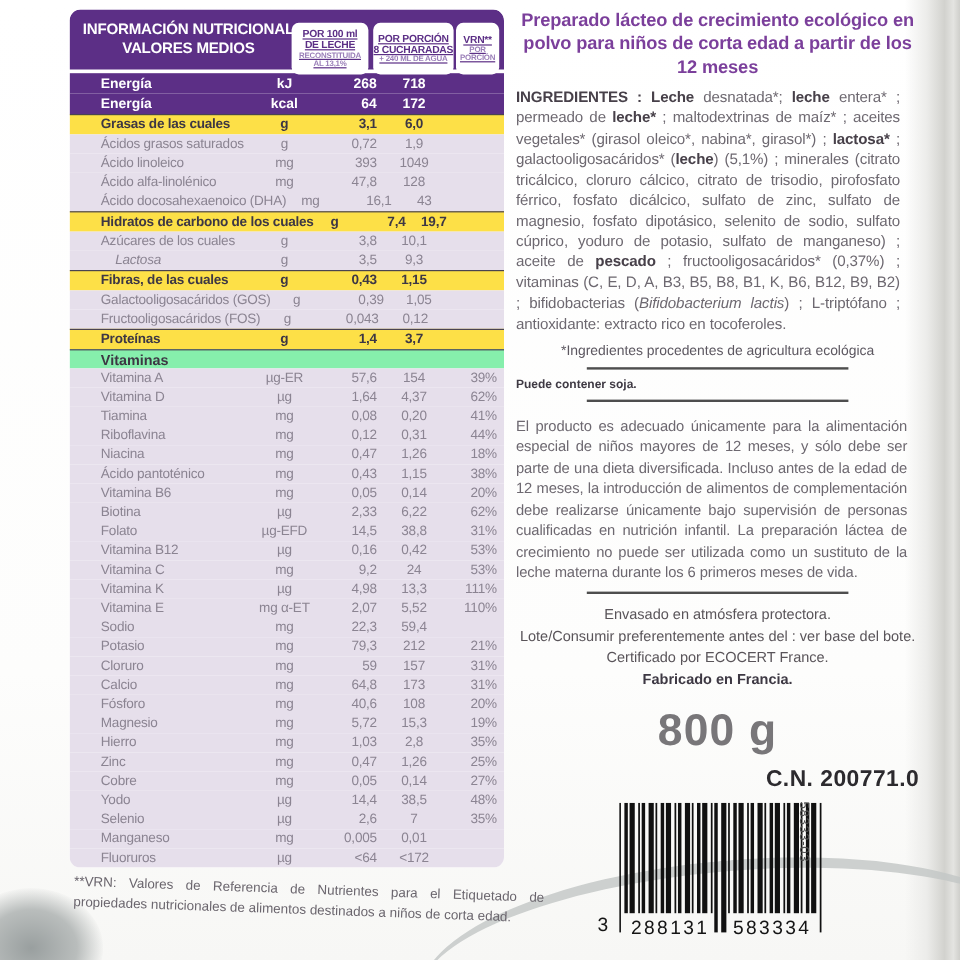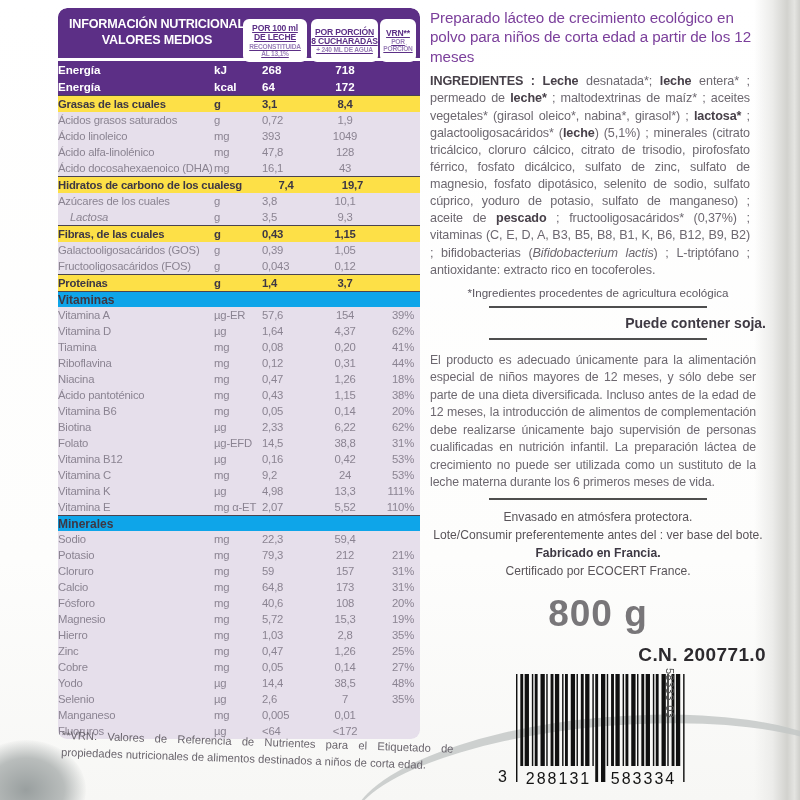--- a/index.html
+++ b/index.html
@@ -28,45 +28,45 @@
   .nt-title{position:absolute;left:8px;top:8px;width:182px;text-align:center;color:#fff;font-weight:bold;
     font-size:12.6px;line-height:1.3;letter-spacing:-.2px;}
   .nt-tab{position:absolute;top:11px;height:43px;background:#fff;border-radius:6px;color:var(--purple);
     text-align:center;display:flex;flex-direction:column;justify-content:center;line-height:1.08;text-decoration:underline;}
   .tab1{right:113px;width:64px;}
   .tab2{right:42px;width:67px;}
   .tab3{right:4px;width:36px;}
   .tb{font-weight:bold;font-size:8.6px;letter-spacing:-.2px;}
   .ts{font-size:6.6px;color:#9a7fb8;font-weight:bold;letter-spacing:-.2px;}
   .nt-gap{height:3px;background:#fff;}
-  .row{display:flex;align-items:center;height:16px;padding:0 6px 0 0;box-sizing:border-box;}
+  .row{display:flex;align-items:center;height:16px;padding:0 6px 0 26px;box-sizing:border-box;}
   .r-energy{background:var(--purple);color:#fff;font-weight:bold;font-size:11.6px;height:17px;}
   .r-bold{font-weight:bold;color:var(--boldtext);font-size:11.3px;letter-spacing:-.2px;border-top:1.5px solid #4a4450;height:17px;background:#fde047;}
-  .r-section{font-weight:bold;color:var(--boldtext);font-size:12px;border-top:1.5px solid #4a4450;height:16px;background:#0ea5e9;}
+  .r-section{font-weight:bold;color:var(--boldtext);font-size:12px;border-top:1.5px solid #4a4450;height:16px;background:#86efac;}
   .r-sub,.r-subi{background:var(--lavender);color:var(--subtext);font-size:11.3px;letter-spacing:-.2px;}
   .r-subi .c-label{font-style:italic;padding-left:12px;}
   .c{display:block;}
   .c-label{flex:1;white-space:nowrap;overflow:visible;}
-  .c-unit{width:46px;text-align:left;padding-right:2px;white-space:nowrap;}
-  .c-v100{width:52px;text-align:left;}
+  .c-unit{width:46px;text-align:center;padding-right:2px;white-space:nowrap;}
+  .c-v100{width:52px;text-align:right;}
   .c-vpor{width:62px;text-align:center;}
   .c-vrn{width:38px;text-align:right;}
 
   .footnote{position:absolute;left:62px;top:727px;width:392px;font-size:11.2px;color:#6a656d;
     line-height:1.5;transform:rotate(2deg);transform-origin:left top;text-align:justify;}
 
   
   .right-col{position:absolute;left:430px;top:8px;width:336px;}
-  .product-title{margin:0;color:var(--titlepurple);font-size:15.2px;font-weight:normal;line-height:1.28;letter-spacing:-.1px;}
+  .product-title{margin:0;color:var(--titlepurple);font-size:15.2px;font-weight:bold;line-height:1.28;letter-spacing:-.1px;text-align:center;}
   .ingredients{margin:7px 16px 0 0;font-size:12.6px;line-height:1.36;color:var(--bodygray);text-align:justify;letter-spacing:-.1px;}
   .ingredients .bseg{font-weight:bold;color:#474049;}
   .ingredients .iseg{font-style:italic;}
   .organic{margin:7px 0 0 0;font-size:11.6px;color:#5c5760;text-align:center;}
   .rule{width:218px;border-top:2px solid #4e4e4e;margin:7px auto 0 auto;}
-  .soy{margin:7px 0 0 0;font-size:14px;font-weight:bold;color:#3f3a44;text-align:right;}
+  .soy{margin:7px 0 0 0;font-size:10px;font-weight:bold;color:#3f3a44;text-align:left;}
   .advisory{margin:12px 10px 0 0;font-size:12.3px;line-height:1.42;color:var(--bodygray);text-align:justify;letter-spacing:-.1px;}
   .pack{margin:1px 0 0 0;font-size:12.1px;color:#595459;text-align:center;line-height:1.4;}
   .pack.first{margin-top:9px;}
   .pack.bold{font-weight:bold;color:#3d3843;}
   .weight{margin-top:13px;text-align:center;font-size:37px;font-weight:bold;color:#787679;letter-spacing:1px;}
   .cn{margin-top:9px;text-align:right;font-size:19px;font-weight:600;color:#2c2a2e;letter-spacing:.4px;}
 
   .barcode-wrap{position:relative;width:204px;margin:8px auto 0 auto;height:114px;}
   .bc-first{position:absolute;left:2px;bottom:2px;font-size:16px;color:#141414;}
   .bc-svg{position:absolute;left:20px;top:0;}
@@ -120,21 +120,21 @@
           <span class="c c-label">Energía</span>
           <span class="c c-unit">kcal</span>
           <span class="c c-v100">64</span>
           <span class="c c-vpor">172</span>
           <span class="c c-vrn"></span>
         </div>
         <div class="row r-bold">
           <span class="c c-label">Grasas de las cuales</span>
           <span class="c c-unit">g</span>
           <span class="c c-v100">3,1</span>
-          <span class="c c-vpor">8,4</span>
+          <span class="c c-vpor">6,0</span>
           <span class="c c-vrn"></span>
         </div>
         <div class="row r-sub">
           <span class="c c-label">Ácidos grasos saturados</span>
           <span class="c c-unit">g</span>
           <span class="c c-v100">0,72</span>
           <span class="c c-vpor">1,9</span>
           <span class="c c-vrn"></span>
         </div>
         <div class="row r-sub">
@@ -297,27 +297,20 @@
           <span class="c c-v100">4,98</span>
           <span class="c c-vpor">13,3</span>
           <span class="c c-vrn">111%</span>
         </div>
         <div class="row r-sub">
           <span class="c c-label">Vitamina E</span>
           <span class="c c-unit">mg α-ET</span>
           <span class="c c-v100">2,07</span>
           <span class="c c-vpor">5,52</span>
           <span class="c c-vrn">110%</span>
-        </div>
-        <div class="row r-section">
-          <span class="c c-label">Minerales</span>
-          <span class="c c-unit"></span>
-          <span class="c c-v100"></span>
-          <span class="c c-vpor"></span>
-          <span class="c c-vrn"></span>
         </div>
         <div class="row r-sub">
           <span class="c c-label">Sodio</span>
           <span class="c c-unit">mg</span>
           <span class="c c-v100">22,3</span>
           <span class="c c-vpor">59,4</span>
           <span class="c c-vrn"></span>
         </div>
         <div class="row r-sub">
           <span class="c c-label">Potasio</span>
@@ -412,22 +405,22 @@
     <h1 class="product-title">Preparado lácteo de crecimiento ecológico en polvo para niños de corta edad a partir de los 12 meses</h1>
     <p class="ingredients"><span class="bseg">INGREDIENTES : </span><span class="bseg">Leche</span><span> desnatada*; </span><span class="bseg">leche</span><span> entera* ; permeado de </span><span class="bseg">leche*</span><span> ; maltodextrinas de maíz* ; aceites vegetales* (girasol oleico*, nabina*, girasol*) ; </span><span class="bseg">lactosa*</span><span> ; galactooligosacáridos* (</span><span class="bseg">leche</span><span>) (5,1%) ; minerales (citrato tricálcico, cloruro cálcico, citrato de trisodio, pirofosfato férrico, fosfato dicálcico, sulfato de zinc, sulfato de magnesio, fosfato dipotásico, selenito de sodio, sulfato cúprico, yoduro de potasio, sulfato de manganeso) ; aceite de </span><span class="bseg">pescado</span><span> ; fructooligosacáridos* (0,37%) ; vitaminas (C, E, D, A, B3, B5, B8, B1, K, B6, B12, B9, B2) ; bifidobacterias (</span><span class="iseg">Bifidobacterium lactis</span><span>) ; L-triptófano ; antioxidante: extracto rico en tocoferoles.</span></p>
     <p class="organic">*Ingredientes procedentes de agricultura ecológica</p>
     <div class="rule"></div>
     <p class="soy">Puede contener soja.</p>
     <div class="rule"></div>
     <p class="advisory">El producto es adecuado únicamente para la alimentación especial de niños mayores de 12 meses, y sólo debe ser parte de una dieta diversificada. Incluso antes de la edad de 12 meses, la introducción de alimentos de complementación debe realizarse únicamente bajo supervisión de personas cualificadas en nutrición infantil. La preparación láctea de crecimiento no puede ser utilizada como un sustituto de la leche materna durante los 6 primeros meses de vida.</p>
     <div class="rule"></div>
     <p class="pack first">Envasado en atmósfera protectora.</p>
     <p class="pack">Lote/Consumir preferentemente antes del : ver base del bote.</p>
+    <p class="pack">Certificado por ECOCERT France.</p>
     <p class="pack bold">Fabricado en Francia.</p>
-    <p class="pack">Certificado por ECOCERT France.</p>
     <div class="weight">800 g</div>
     <div class="cn">C.N. 200771.0</div>
     <div class="barcode-wrap">
       <span class="bc-first">3</span>
       <svg id="bars" class="bc-svg" width="170" height="112" viewBox="0 0 170 112" preserveAspectRatio="none">
           <rect x="0.00" y="0" width="1.44" height="108" fill="#111"></rect>
           <rect x="4.32" y="0" width="2.88" height="92" fill="#111"></rect>
           <rect x="8.64" y="0" width="4.32" height="92" fill="#111"></rect>
           <rect x="15.85" y="0" width="1.44" height="92" fill="#111"></rect>
           <rect x="18.73" y="0" width="2.88" height="92" fill="#111"></rect>

